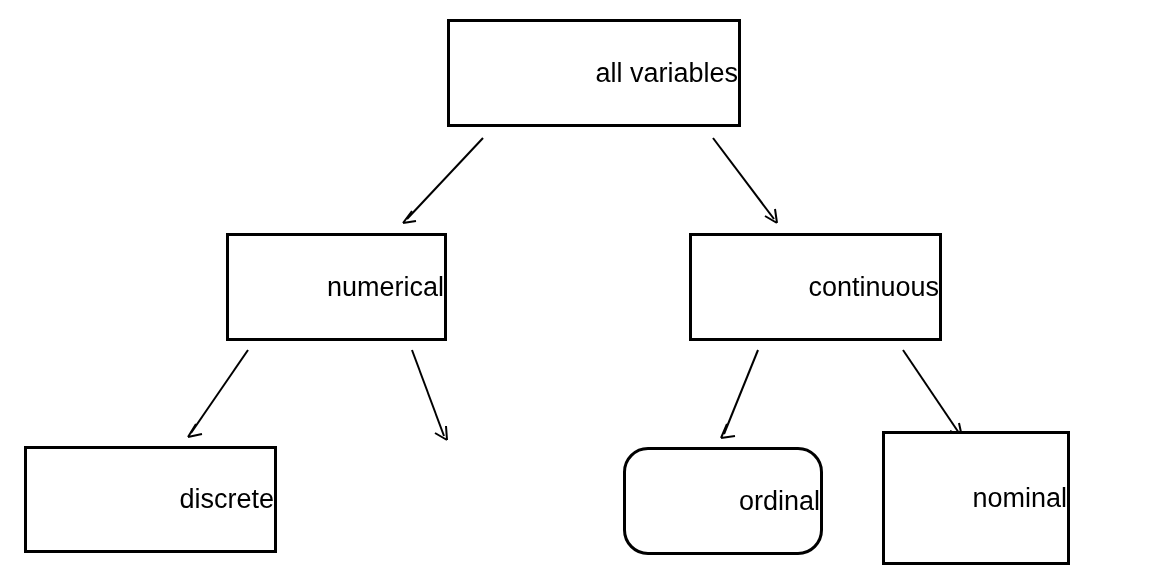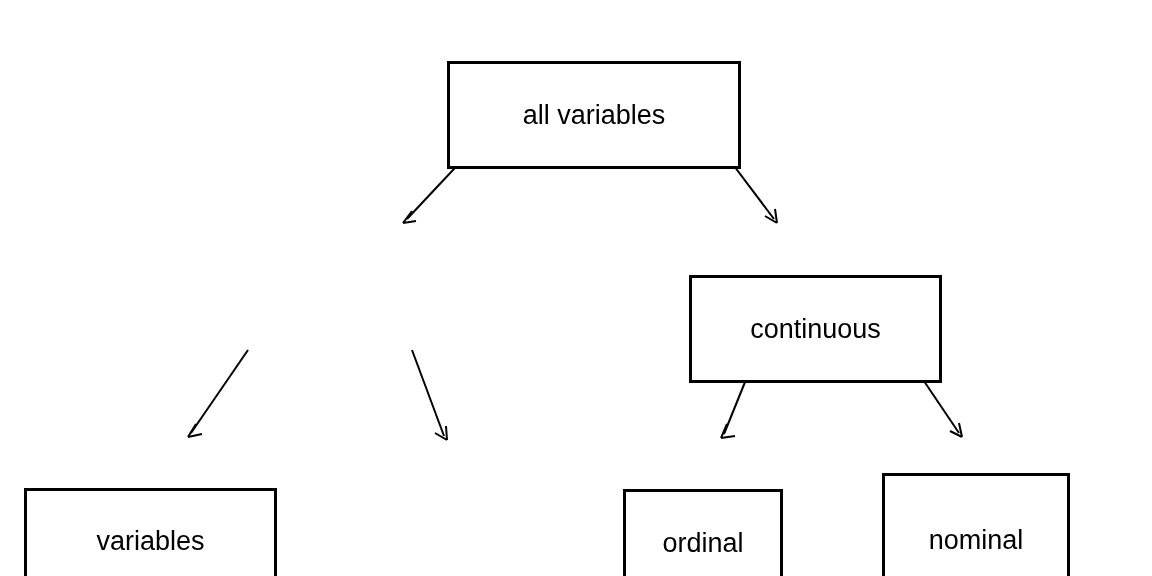--- a/index.html
+++ b/index.html
@@ -23,33 +23,32 @@
     height: 576px;
     pointer-events: none;
   }
   .node {
     position: absolute;
     box-sizing: border-box;
     border: 3px solid #000000;
     background: #ffffff;
     display: flex;
     align-items: center;
-    justify-content: center;
+    justify-content: flex-end;
     font-size: 27px;
     color: #000000;
     white-space: nowrap;
-    margin-top: 42px;
   }
   
   #node-root        { left: 447px; top: 19px;  width: 294px; height: 108px; }
   #node-numerical   { left: 226px; top: 233px; width: 221px; height: 108px; }
   #node-categorical { left: 689px; top: 233px; width: 253px; height: 108px; }
   #node-discrete    { left: 24px;  top: 446px; width: 253px; height: 107px; }
   #node-continuous  { left: 335px; top: 446px; width: 208px; height: 107px; }
-  #node-ordinal     { left: 623px; top: 447px; width: 160px; height: 108px; }
+  #node-ordinal     { left: 623px; top: 447px; width: 200px; height: 108px; border-radius: 25px; }
   #node-nominal     { left: 882px; top: 431px; width: 188px; height: 134px; }
 </style>
 </head>
 <body>
 
 <div id="canvas">
 
   <svg id="edges" viewBox="0 0 1152 576" xmlns="http://www.w3.org/2000/svg">
     <defs>
       <marker id="openArrow" markerWidth="16" markerHeight="14" refX="1" refY="6" orient="auto" markerUnits="userSpaceOnUse">
@@ -70,27 +69,30 @@
       <path d="M721,438 L727,424 M721,438 L735,436"></path>
       <line x1="903" y1="350" x2="959" y2="433"></line>
       <path d="M962,437 L950,431 M962,437 L959,423"></path>
     </g>
   </svg>
 
   <div class="node" id="node-root">
     <span>all variables</span>
   </div>
 
+  <div class="node" id="node-numerical">
+    <span>numerical</span>
+  </div>
 
   <div class="node" id="node-categorical">
     <span>continuous</span>
   </div>
 
   <div class="node" id="node-discrete">
-    <span>variables</span>
+    <span>discrete</span>
   </div>
 
 
   <div class="node" id="node-ordinal">
     <span>ordinal</span>
   </div>
 
   <div class="node" id="node-nominal">
     <span>nominal</span>
   </div>

